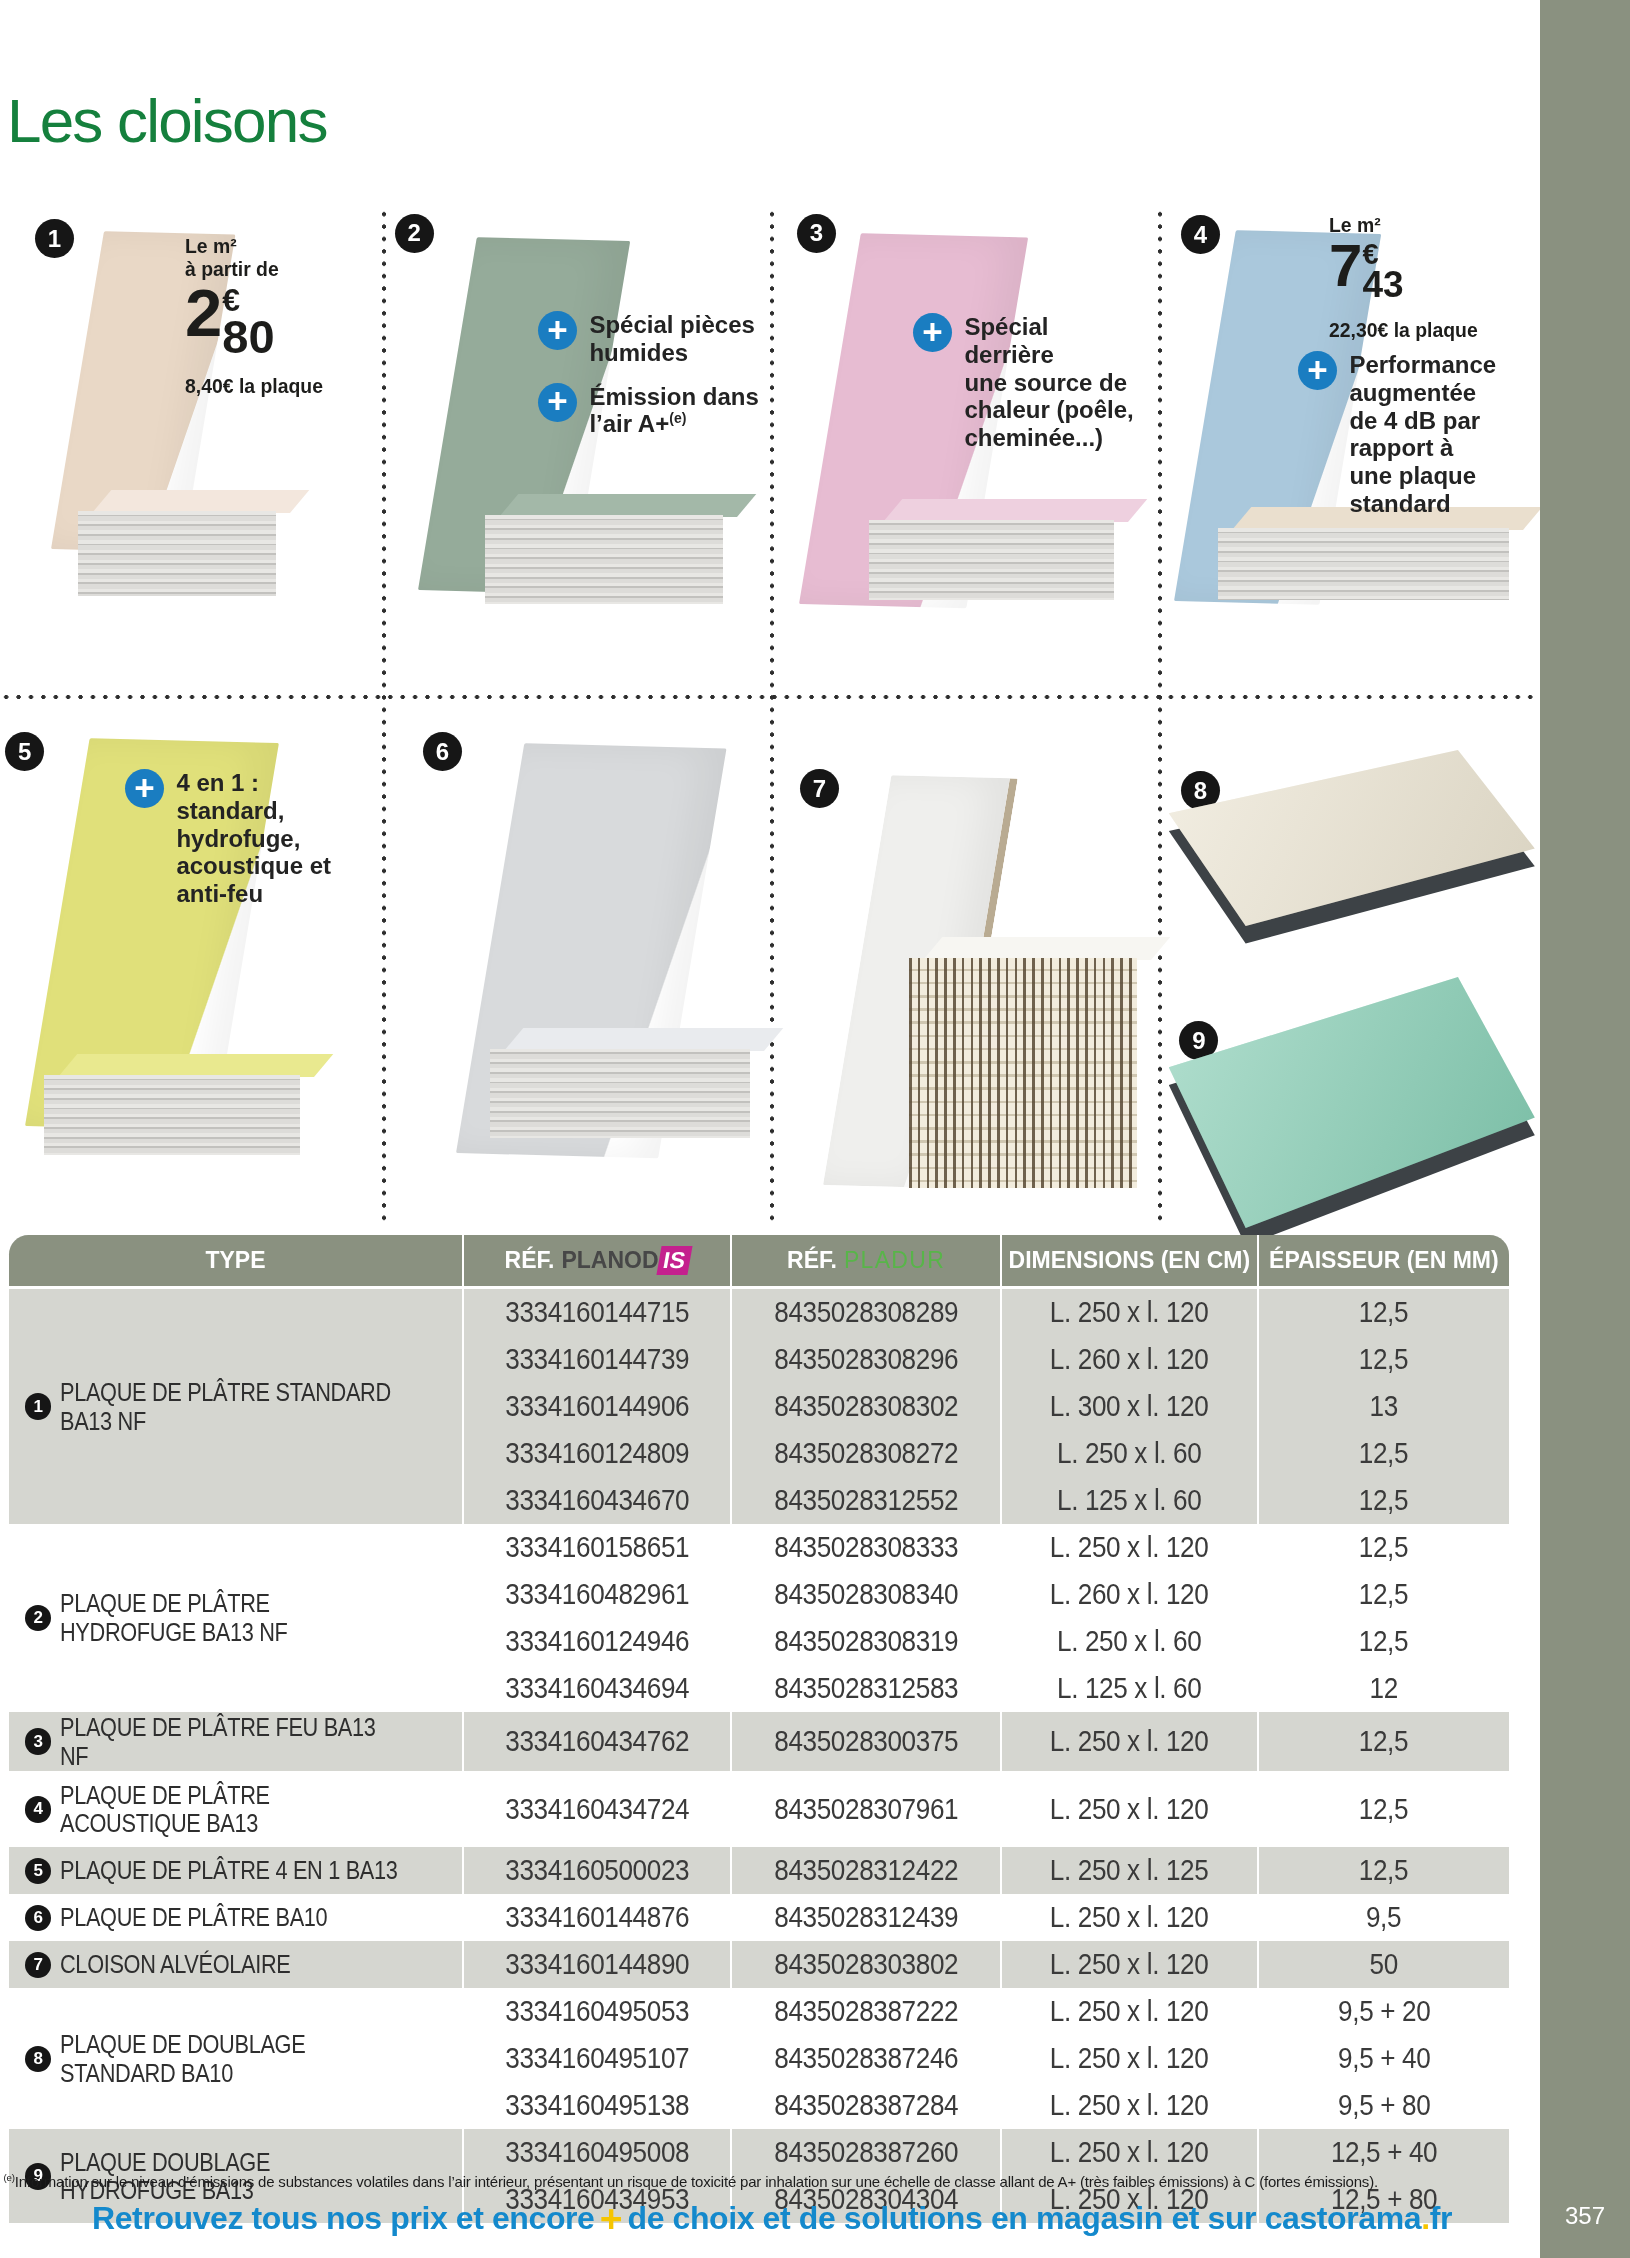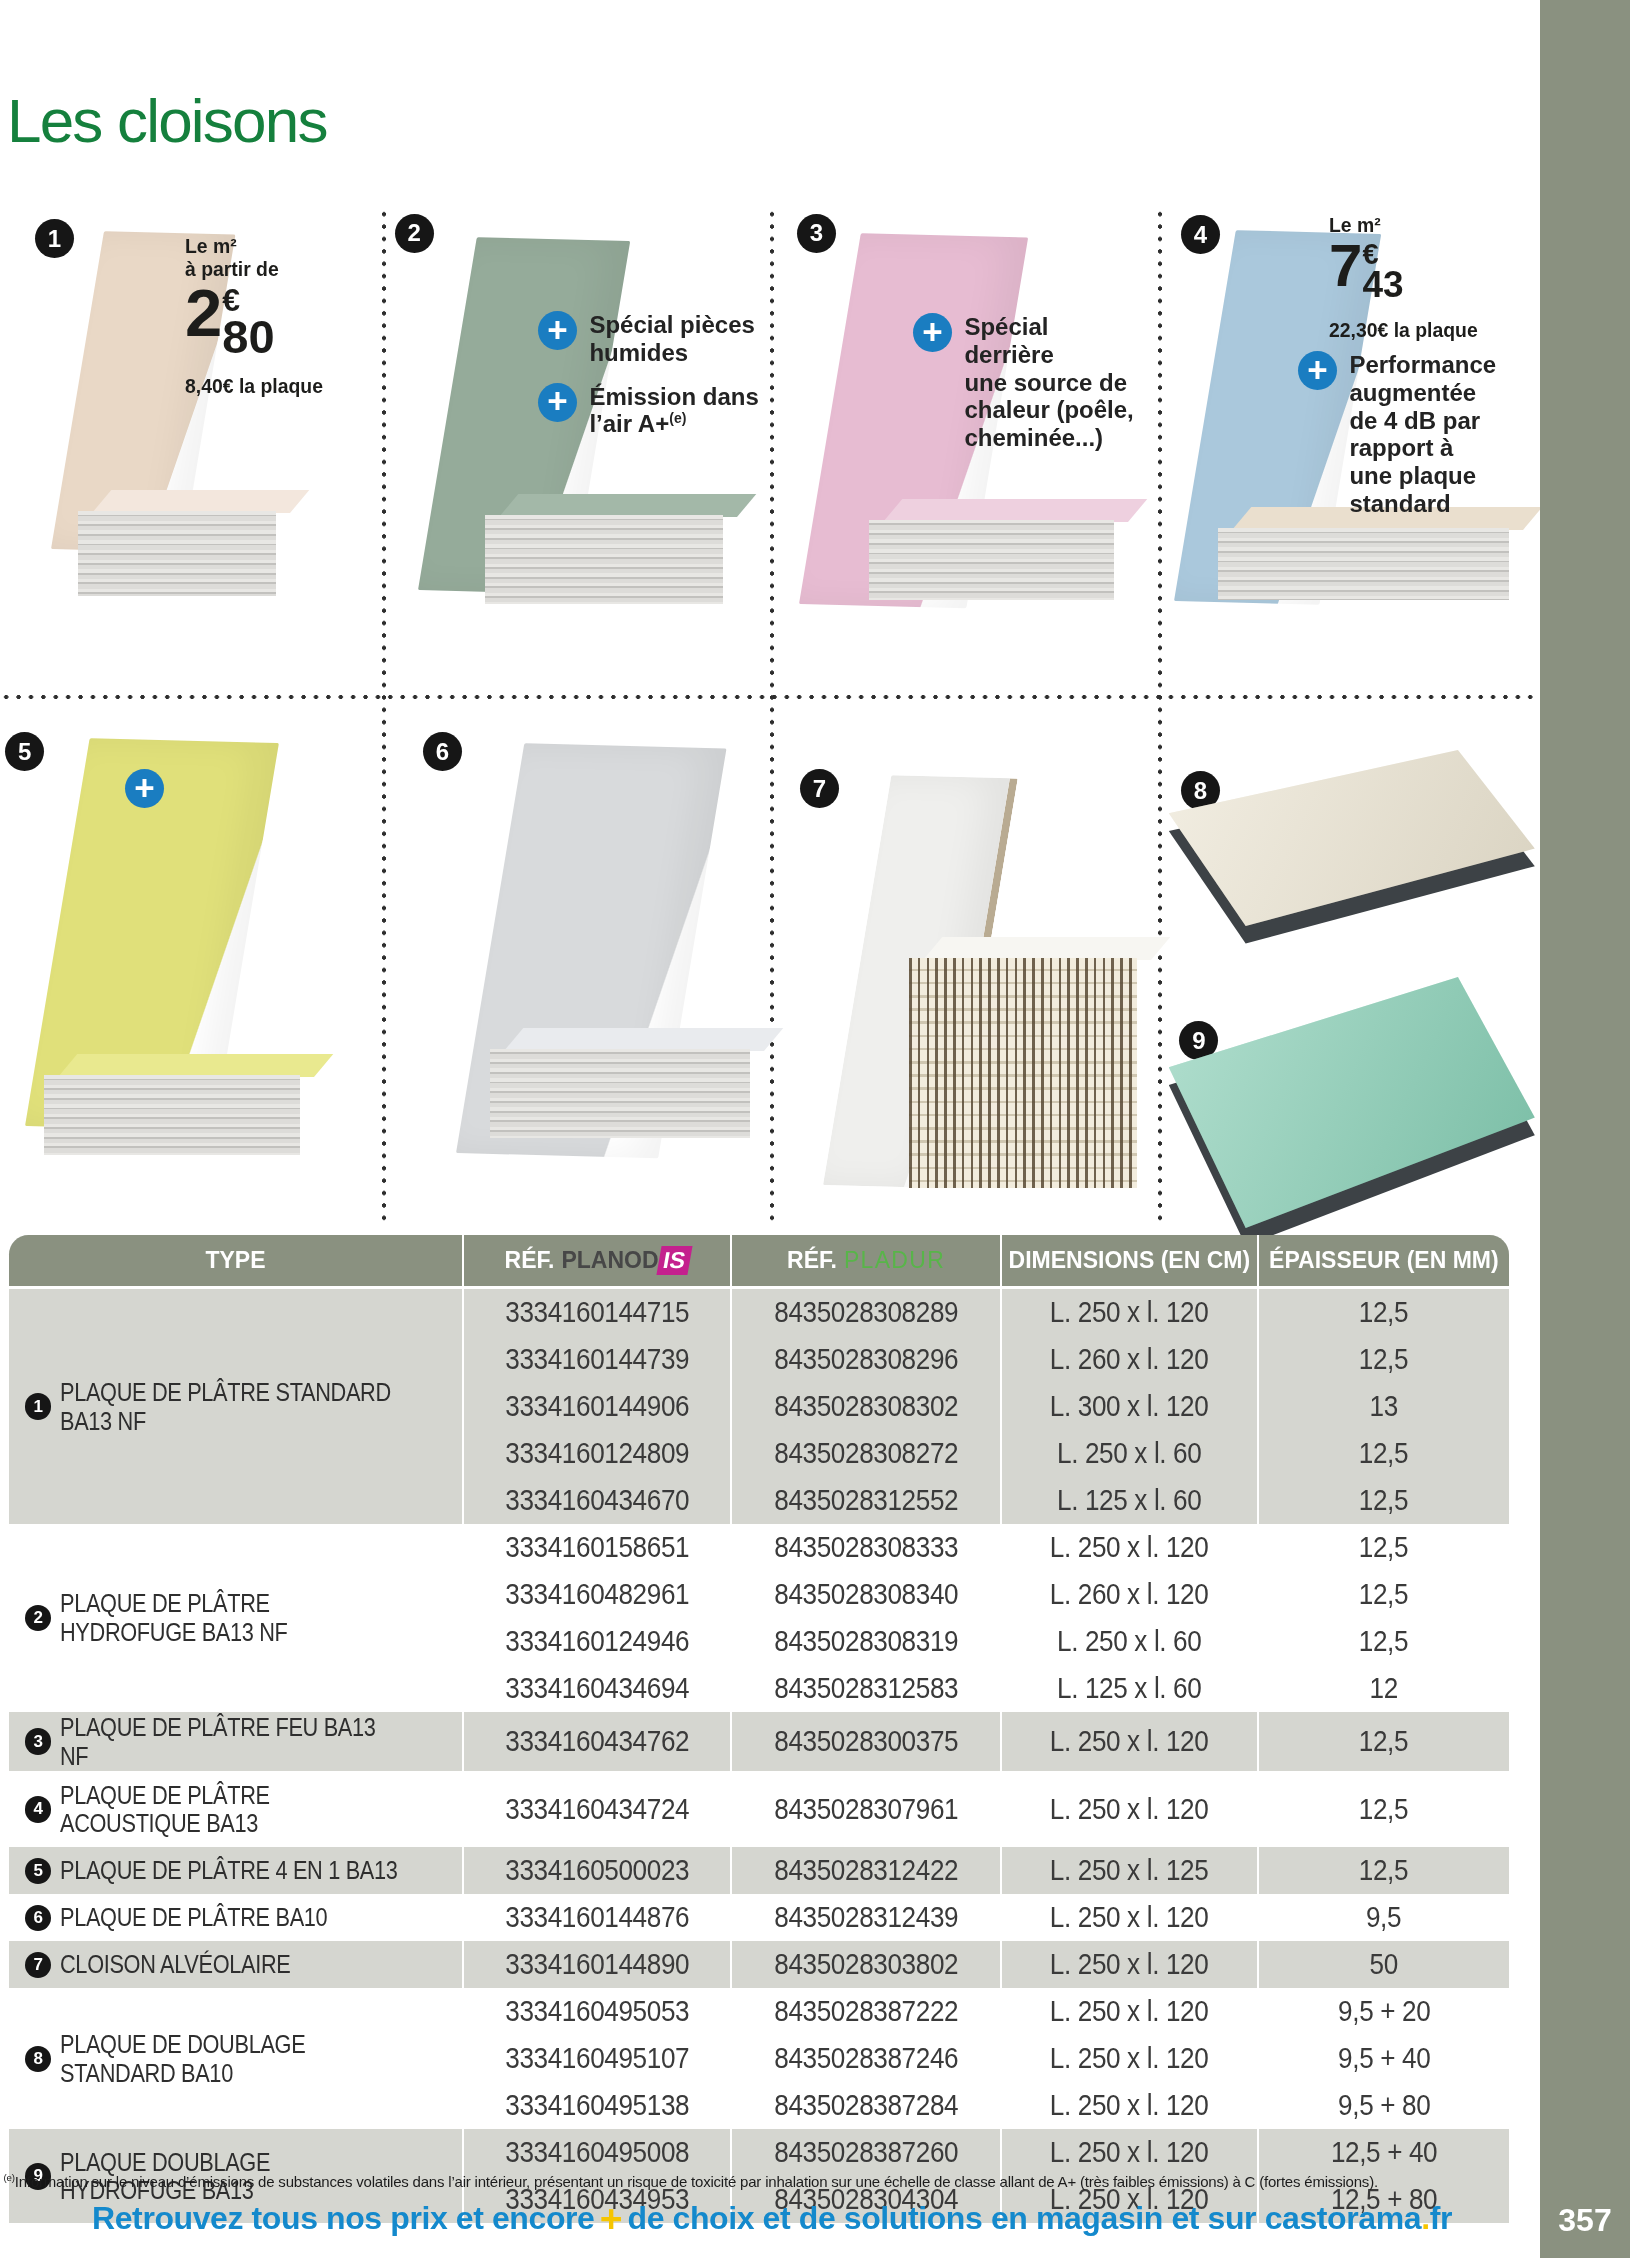--- a/index.html
+++ b/index.html
@@ -2,21 +2,21 @@
 <html style="--sage: #8a9180; --accent_blue: #1a7dc1; --footer_blue: #1489cc; --yellow: #f6c500; --magenta: #c4208e; --pladur_green: #58b549; --table_grey: #d5d6d0; --badge_black: #161616;font-size:14px"><head>
 <meta charset="utf-8">
 <style>
   html,body{margin:0;padding:0;}
   body{width:1630px;height:2258px;position:relative;background:#ffffff;
        font-family:"Liberation Sans",sans-serif;overflow:hidden;color:#1b1b1b;}
 
   
   .sage-strip{position:absolute;right:0;top:0;width:90px;height:2258px;background:var(--sage,#8a9180);}
   .pagenum{position:absolute;left:1540px;top:2202px;width:90px;text-align:center;
-           color:#fff;font-size:32px;font-weight:700;}
+           color:#fff;font-size:24px;font-weight:400;}
   .title{position:absolute;left:7px;top:85px;font-size:62px;font-weight:400;
          color:#15803d;letter-spacing:-1.8px;}
 
   
   .vdots{position:absolute;top:208px;height:1016px;width:4.4px;
          background-image:radial-gradient(circle,#2d2d2d 1.9px,transparent 2.4px);
          background-size:4.4px 12.4px;background-repeat:repeat-y;}
   .hdots{position:absolute;left:0;top:695px;width:1544px;height:4.4px;
          background-image:radial-gradient(circle,#2d2d2d 1.9px,transparent 2.4px);
          background-size:12.4px 4.4px;background-repeat:repeat-x;}
@@ -235,20 +235,25 @@
 <div class="product" id="p5" style="--board: #e0e07a; --btop: #e9e98f;">
   <div class="badge">5</div>
   <div class="lean"></div>
   <div class="stack">
       <div class="stop"></div>
       <div class="sside"></div>
     </div>
   <div class="bullets">
     <div class="bullet">
       <span class="plus">+</span>
+      <span class="btext">4 en 1 :
+standard,
+hydrofuge,
+acoustique et
+anti-feu</span>
     </div>
   </div>
 </div>
 
 <div class="product" id="p6" style="--board: #d8dadc; --btop: #e9ebee;">
   <div class="badge">6</div>
   <div class="lean"></div>
   <div class="stack">
       <div class="stop"></div>
       <div class="sside"></div>

